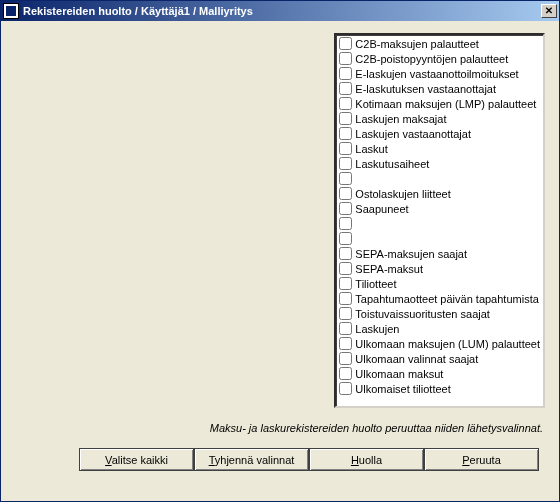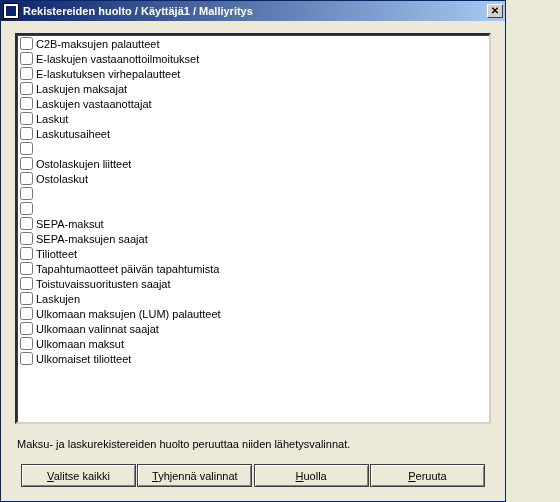--- a/index.html
+++ b/index.html
@@ -5,21 +5,21 @@
   * { box-sizing: border-box; }
   html, body {
     margin: 0; padding: 0;
     width: 560px; height: 502px;
     font-family: Tahoma, Arial, sans-serif;
     font-size: 11px;
     background: #ece9d8;
     overflow: hidden;
   }
   .window {
-    width: 506px; height: 502px;
+    width: 560px; height: 502px;
     border: 1px solid #0a246a;
     background: #ece9d8;
     display: flex;
     flex-direction: column;
   }
   .titlebar {
     height: 20px;
     background: linear-gradient(to right, #0a246a, #a6caf0);
     display: flex;
     align-items: center;
@@ -66,24 +66,25 @@
     justify-content: center;
     font-family: Arial, sans-serif;
     font-size: 10px;
     font-weight: bold;
     color: #000;
     cursor: default;
     line-height: 1;
   }
   .client {
     flex: 1;
-    padding: 12px 14px 10px 14px;
+    padding: 12px 14px 26px 14px;
     display: flex;
     flex-direction: column;
     background: #ece9d8;
+    align-items: flex-end;
   }
   .listbox {
     flex: 1;
     background: #fff;
     border: 2px inset #fff;
     border-top-color: #808080;
     border-left-color: #808080;
     border-right-color: #d4d0c8;
     border-bottom-color: #d4d0c8;
     box-shadow: inset 1px 1px 0 #404040, inset -1px -1px 0 #fff;
@@ -100,20 +101,21 @@
     cursor: default;
   }
   .list-item input[type=checkbox] {
     width: 13px; height: 13px;
     margin: 0 3px 0 0;
     flex-shrink: 0;
   }
   .note {
     margin: 14px 2px 14px 2px;
     color: #000;
+    font-style: italic;
   }
   .button-row {
     display: flex;
     justify-content: space-between;
     padding: 0 6px 4px 6px;
   }
   .btn {
     width: 115px;
     height: 23px;
     background: #ece9d8;
@@ -140,25 +142,33 @@
   </div>
 
   <div class="client">
     <div class="listbox" id="listbox">
         <div class="list-item">
           <input type="checkbox" style="">
           <span>C2B-maksujen palautteet</span>
         </div>
         <div class="list-item">
           <input type="checkbox" style="">
+          <span>C2B-poistopyyntöjen palautteet</span>
+        </div>
+        <div class="list-item">
+          <input type="checkbox" style="">
           <span>E-laskujen vastaanottoilmoitukset</span>
         </div>
         <div class="list-item">
           <input type="checkbox" style="">
-          <span>E-laskutuksen virhepalautteet</span>
+          <span>E-laskutuksen vastaanottajat</span>
+        </div>
+        <div class="list-item">
+          <input type="checkbox" style="">
+          <span>Kotimaan maksujen (LMP) palautteet</span>
         </div>
         <div class="list-item">
           <input type="checkbox" style="">
           <span>Laskujen maksajat</span>
         </div>
         <div class="list-item">
           <input type="checkbox" style="">
           <span>Laskujen vastaanottajat</span>
         </div>
         <div class="list-item">
@@ -171,35 +181,35 @@
         </div>
         <div class="list-item">
           <input type="checkbox" style="">
         </div>
         <div class="list-item">
           <input type="checkbox" style="">
           <span>Ostolaskujen liitteet</span>
         </div>
         <div class="list-item">
           <input type="checkbox" style="">
-          <span>Ostolaskut</span>
-        </div>
-        <div class="list-item">
-          <input type="checkbox" style="">
-        </div>
-        <div class="list-item">
-          <input type="checkbox" style="">
+          <span>Saapuneet</span>
+        </div>
+        <div class="list-item">
+          <input type="checkbox" style="">
+        </div>
+        <div class="list-item">
+          <input type="checkbox" style="">
+        </div>
+        <div class="list-item">
+          <input type="checkbox" style="">
+          <span>SEPA-maksujen saajat</span>
         </div>
         <div class="list-item">
           <input type="checkbox" style="">
           <span>SEPA-maksut</span>
-        </div>
-        <div class="list-item">
-          <input type="checkbox" style="">
-          <span>SEPA-maksujen saajat</span>
         </div>
         <div class="list-item">
           <input type="checkbox" style="">
           <span>Tiliotteet</span>
         </div>
         <div class="list-item">
           <input type="checkbox" style="">
           <span>Tapahtumaotteet päivän tapahtumista</span>
         </div>
         <div class="list-item">

